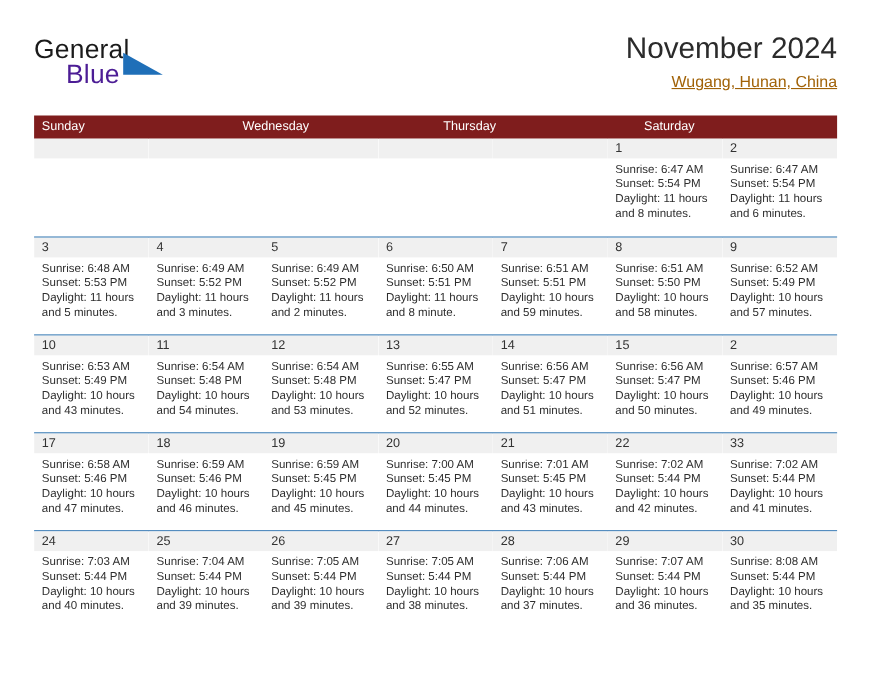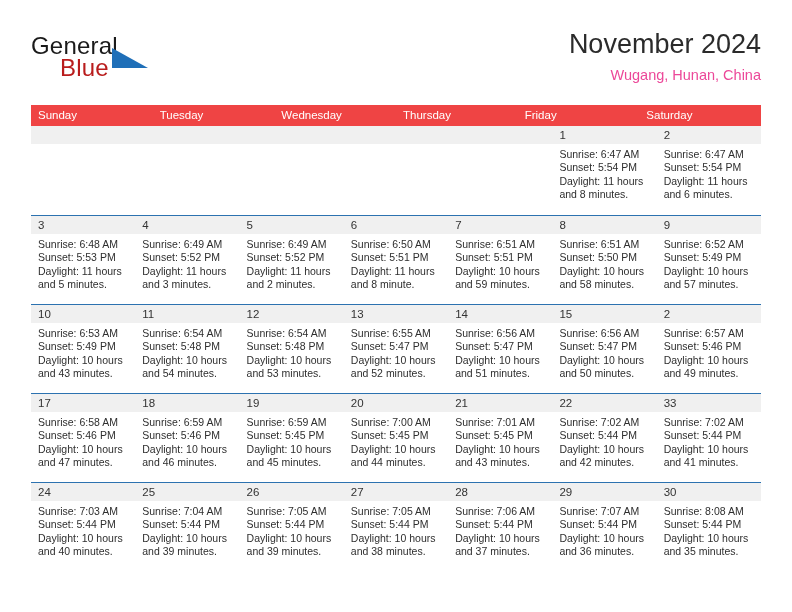--- a/index.html
+++ b/index.html
@@ -44,21 +44,21 @@
     letter-spacing: 0.2px;
     color: #1a1a1a;
     font-family: "Liberation Sans", sans-serif;
   }
   .brand-blue {
     position: absolute;
     left: 29px;
     top: 22px;
     font-size: 24px;
     letter-spacing: 0.2px;
-    color: #b91c1c;
+    color: #4c1d95;
     font-family: "Liberation Sans", sans-serif;
   }
   .brand-triangle {
     position: absolute;
     left: 81px;
     top: 16px;
     width: 0;
     height: 0;
     border-left: 36px solid #1f6fb8;
     border-top: 20px solid transparent;
@@ -72,36 +72,37 @@
   }
   .cal-title {
     font-size: 27px;
     color: #2b2b2b;
     font-weight: normal;
     line-height: 32px;
     white-space: nowrap;
   }
   .cal-subtitle {
     font-size: 14.5px;
-    color: #ec4899;
+    color: #a16207;
     line-height: 22px;
     margin-top: 4px;
     white-space: nowrap;
+    text-decoration: underline;
   }
 
   
   .calendar {
     position: absolute;
     left: 31px;
     top: 105px;
     width: 730px;
   }
   .dow-row {
     display: flex;
-    background: #ef4444;
+    background: #7f1d1d;
     height: 21px;
   }
   .dow-cell {
     flex: 1 1 0;
     color: #ffffff;
     font-size: 11.5px;
     line-height: 21px;
     padding-left: 7px;
     box-sizing: border-box;
     white-space: nowrap;
@@ -161,24 +162,22 @@
     <div class="title-block">
       <div class="cal-title">November 2024</div>
       <div class="cal-subtitle">Wugang, Hunan, China</div>
     </div>
 
   </div>
 
   <div class="calendar">
     <div class="dow-row">
         <div class="dow-cell">Sunday</div>
-        <div class="dow-cell">Tuesday</div>
         <div class="dow-cell">Wednesday</div>
         <div class="dow-cell">Thursday</div>
-        <div class="dow-cell">Friday</div>
         <div class="dow-cell">Saturday</div>
       </div>
     <div id="weeks-host">
         <div class="week-row">
           <div class="day-cell empty">
             <div class="day-band">
               <div class="day-num"></div>
             </div>
             <div class="day-body"></div>
           </div>

